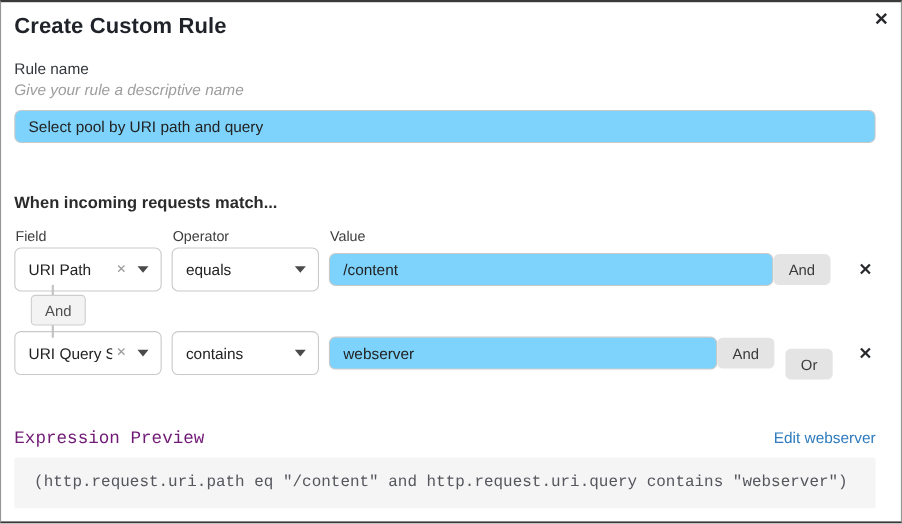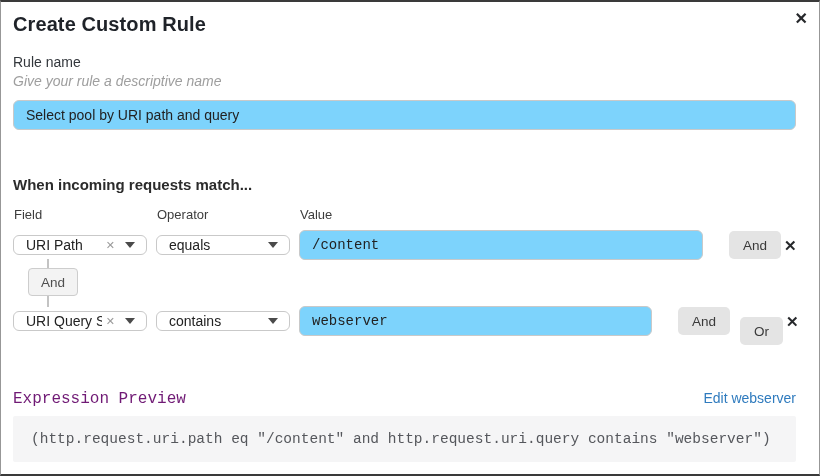--- a/index.html
+++ b/index.html
@@ -42,39 +42,39 @@
   .rule-name-input { margin-top: 10px; }
 
   .match-heading { margin-top: 46px; font-size: 15px; font-weight: bold; color: #2b2b2b; line-height: 18px; }
 
   .col-labels { display: flex; margin-top: 13px; font-size: 13px; color: #3d3d3d; line-height: 16px; }
   .col-labels span { width: 143px; padding-left: 1px; }
 
   .cond-row { display: flex; align-items: center; margin-top: 7px; height: 30px; }
 
   .select {
-    height: 20px; border: 1px solid #c9c9c9; border-radius: 6px;
+    height: 40px; border: 1px solid #c9c9c9; border-radius: 6px;
     display: flex; align-items: center;
     padding: 0 11px 0 12px; background: #fff;
     margin-right: 9px; cursor: pointer; flex: none;
   }
   .select-field { width: 134px; }
   .select-op    { width: 134px; gap: 28px; }
   .select-text {
     flex: 1; font-size: 14px; color: #222;
     white-space: nowrap; overflow: hidden; min-width: 0;
   }
   .clear-x { color: #9a9a9a; font-size: 11px; margin: 0 10px 0 4px; line-height: 1; cursor: pointer; }
   .caret {
     width: 0; height: 0; flex: none;
     border-left: 5px solid transparent; border-right: 5px solid transparent;
     border-top: 6px solid #4a4a4a;
   }
 
-  .value-input { flex: none; margin-right: 26px; font-family: Liberation Mono, monospace; }
+  .value-input { flex: none; margin-right: 0; }
   .value-row1 { width: 404px; }
   .value-row2 { width: 353px; }
 
   .conj-btn {
     height: 28px; padding: 0 14px; flex: none;
     background: #e4e4e4; border: none; border-radius: 5px;
     font-size: 13.5px; color: #3a3a3a; cursor: pointer;
     font-family: "Liberation Sans", sans-serif;
   }
   .conj-btn + .conj-btn { margin-left: 10px; margin-top: 20px; }

